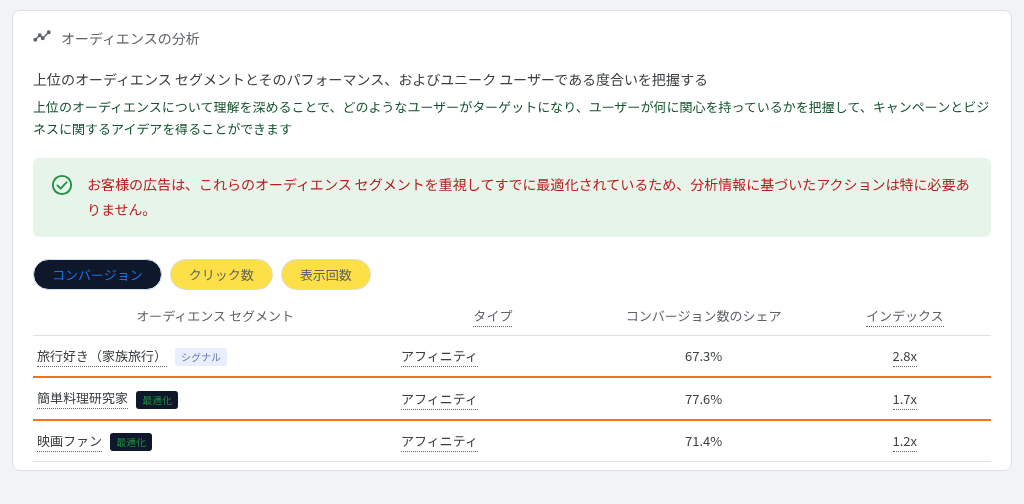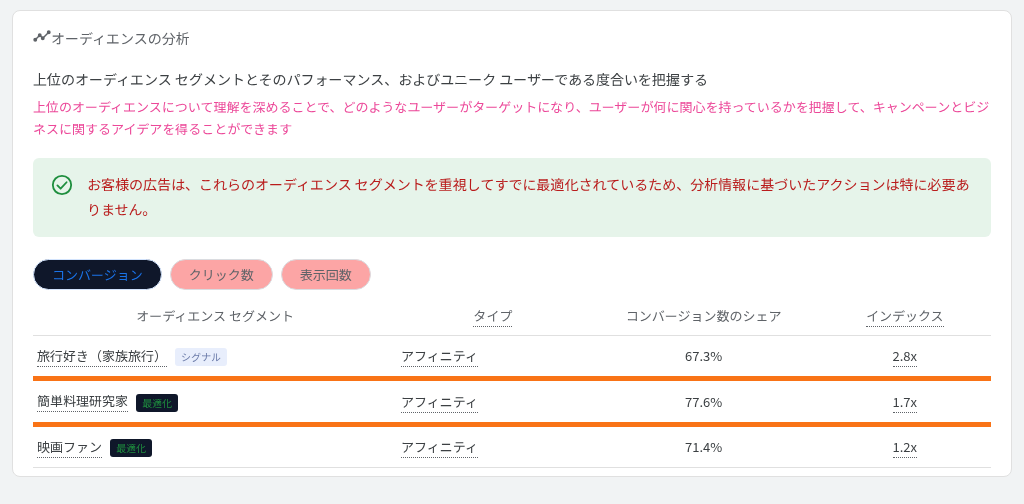--- a/index.html
+++ b/index.html
@@ -15,34 +15,35 @@
     width: 1000px;
     margin: 10px auto;
     background: #ffffff;
     border: 1px solid #e0e0e0;
     border-radius: 8px;
     padding: 16px 20px 8px 20px;
   }
   .card-header {
     display: flex;
     align-items: center;
+    gap: 10px;
     margin-bottom: 20px;
     color: #5f6368;
   }
   .card-header svg { width: 18px; height: 18px; }
   .title {
     font-size: 14px;
     font-weight: 400;
     color: #3c4043;
     margin: 0 0 6px 0;
     line-height: 1.5;
   }
   .subtitle {
     font-size: 13px;
-    color: #ec4899;
+    color: #14532d;
     margin: 0 0 18px 0;
     line-height: 1.7;
   }
   .banner {
     background: #e6f4ea;
     border-radius: 6px;
     padding: 14px 18px;
     display: flex;
     align-items: flex-start;
     gap: 14px;
@@ -58,21 +59,21 @@
     display: flex;
     gap: 8px;
     margin-bottom: 6px;
   }
   .tab {
     border: 1px solid #dadce0;
     border-radius: 16px;
     padding: 5px 18px;
     font-size: 13px;
     color: #5f6368;
-    background: #fca5a5;
+    background: #fde047;
     cursor: pointer;
     white-space: nowrap;
   }
   .tab.active {
     color: #1a73e8;
     border-color: #d2e3fc;
     background: #0f172a;
   }
   table {
     width: 100%;
@@ -85,21 +86,21 @@
     color: #5f6368;
     font-size: 13px;
     padding: 10px 4px 10px 4px;
     border-bottom: 1px solid #e0e0e0;
     white-space: nowrap;
     overflow: hidden;
   }
   th.num, td.num { text-align: center; }
   td {
     padding: 10px 4px;
-    border-bottom: 5px solid #f97316;
+    border-bottom: 2px solid #f97316;
     font-size: 13px;
     vertical-align: middle;
     white-space: nowrap;
   }
   tr:last-child td { border-bottom: 1px solid #e0e0e0; }
   .dotted {
     border-bottom: 1px dotted #5f6368;
     padding-bottom: 1px;
     cursor: help;
   }

